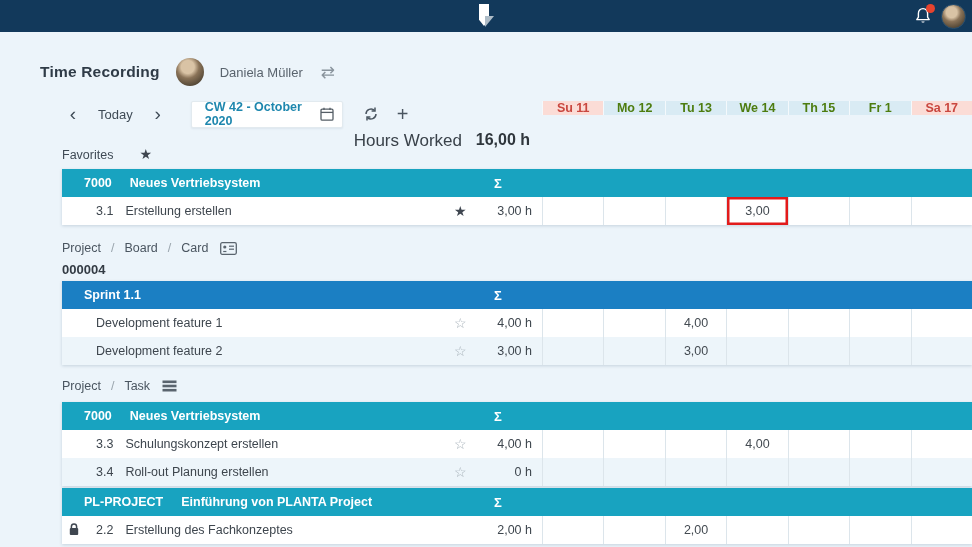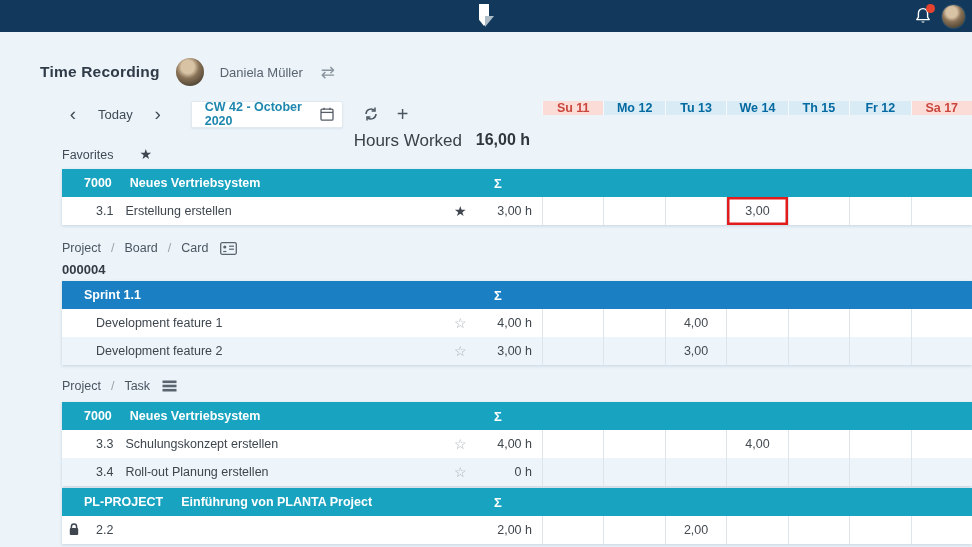--- a/index.html
+++ b/index.html
@@ -36,21 +36,21 @@
       border-radius:2px; display:flex; align-items:center; padding:0 8px 0 13px; cursor:pointer;
       box-shadow:0 1px 2px rgba(30,70,100,.08); }
   .period-text { flex:1; font-size:12.5px; font-weight:bold; color:#1E87AE; }
   .cal-icon { width:14px; height:14px; }
   .tool-icon { margin-left:20px; cursor:pointer; display:flex; align-items:center; }
   .plus-icon { font-size:20px; color:#4A5560; margin-left:18px; cursor:pointer; line-height:24px; }
 
   
   .wk-header { position:absolute; left:542px; top:101px; width:430px; height:14px; display:flex; }
   .wk-header .day-cell { flex:1; display:flex; align-items:center; justify-content:center;
-      font-size:12.5px; font-weight:bold; background:#D9EBF4; color:#0369a1; border-left:1px solid #F4F9FC; }
+      font-size:12.5px; font-weight:bold; background:#D9EBF4; color:#4d7c0f; border-left:1px solid #F4F9FC; }
   .wk-header .day-cell.weekend { background:#FBDCD6; color:#C9473F; }
   .hours-grid { position:absolute; left:542px; top:123px; width:430px; height:36px; display:flex; }
   .hours-grid .day-cell { flex:1; display:flex; align-items:center; justify-content:center;
       font-size:12.5px; color:#444B52; border-left:1px solid #D9E2E8; }
   .hours-label { position:absolute; left:330px; top:131px; width:132px; text-align:right;
       font-size:17px; color:#3A424A; }
   .hours-total { position:absolute; left:462px; top:131px; width:68px; text-align:right;
       font-size:16px; font-weight:bold; color:#2F363C; }
 
   
@@ -142,21 +142,21 @@
     </span>
     <span class="plus-icon">+</span>
   </div>
 
   <div class="wk-header">
       <div class="day-cell weekend">Su 11</div>
       <div class="day-cell">Mo 12</div>
       <div class="day-cell">Tu 13</div>
       <div class="day-cell">We 14</div>
       <div class="day-cell">Th 15</div>
-      <div class="day-cell">Fr 12</div>
+      <div class="day-cell">Fr 1</div>
       <div class="day-cell weekend">Sa 17</div>
     </div>
 
   <div class="hours-label">Hours Worked</div>
   <div class="hours-total">16,00 h</div>
 
   <div class="fav-line">
     <span class="fav-text">Favorites</span>
     <span class="fav-star">★</span>
   </div>
@@ -309,20 +309,21 @@
     </div>
     <div class="trow">
       <div class="left">
         <span class="lock-wrap">
           <svg width="12" height="13" viewBox="0 0 12 13">
             <path d="M3.4 5V3.6a2.6 2.6 0 0 1 5.2 0V5" fill="none" stroke="#3F4650" stroke-width="1.5"></path>
             <rect x="1.8" y="5" width="8.4" height="7" rx="1" fill="#3F4650"></rect>
           </svg>
         </span>
         <span class="rid">2.2</span>
+        <span>Erstellung des Fachkonzeptes</span>
         <span class="rsum">2,00 h</span>
       </div>
       <div class="days">
           <div class="day-cell"></div>
           <div class="day-cell"></div>
           <div class="day-cell">2,00</div>
           <div class="day-cell"></div>
           <div class="day-cell"></div>
           <div class="day-cell"></div>
           <div class="day-cell"></div>

